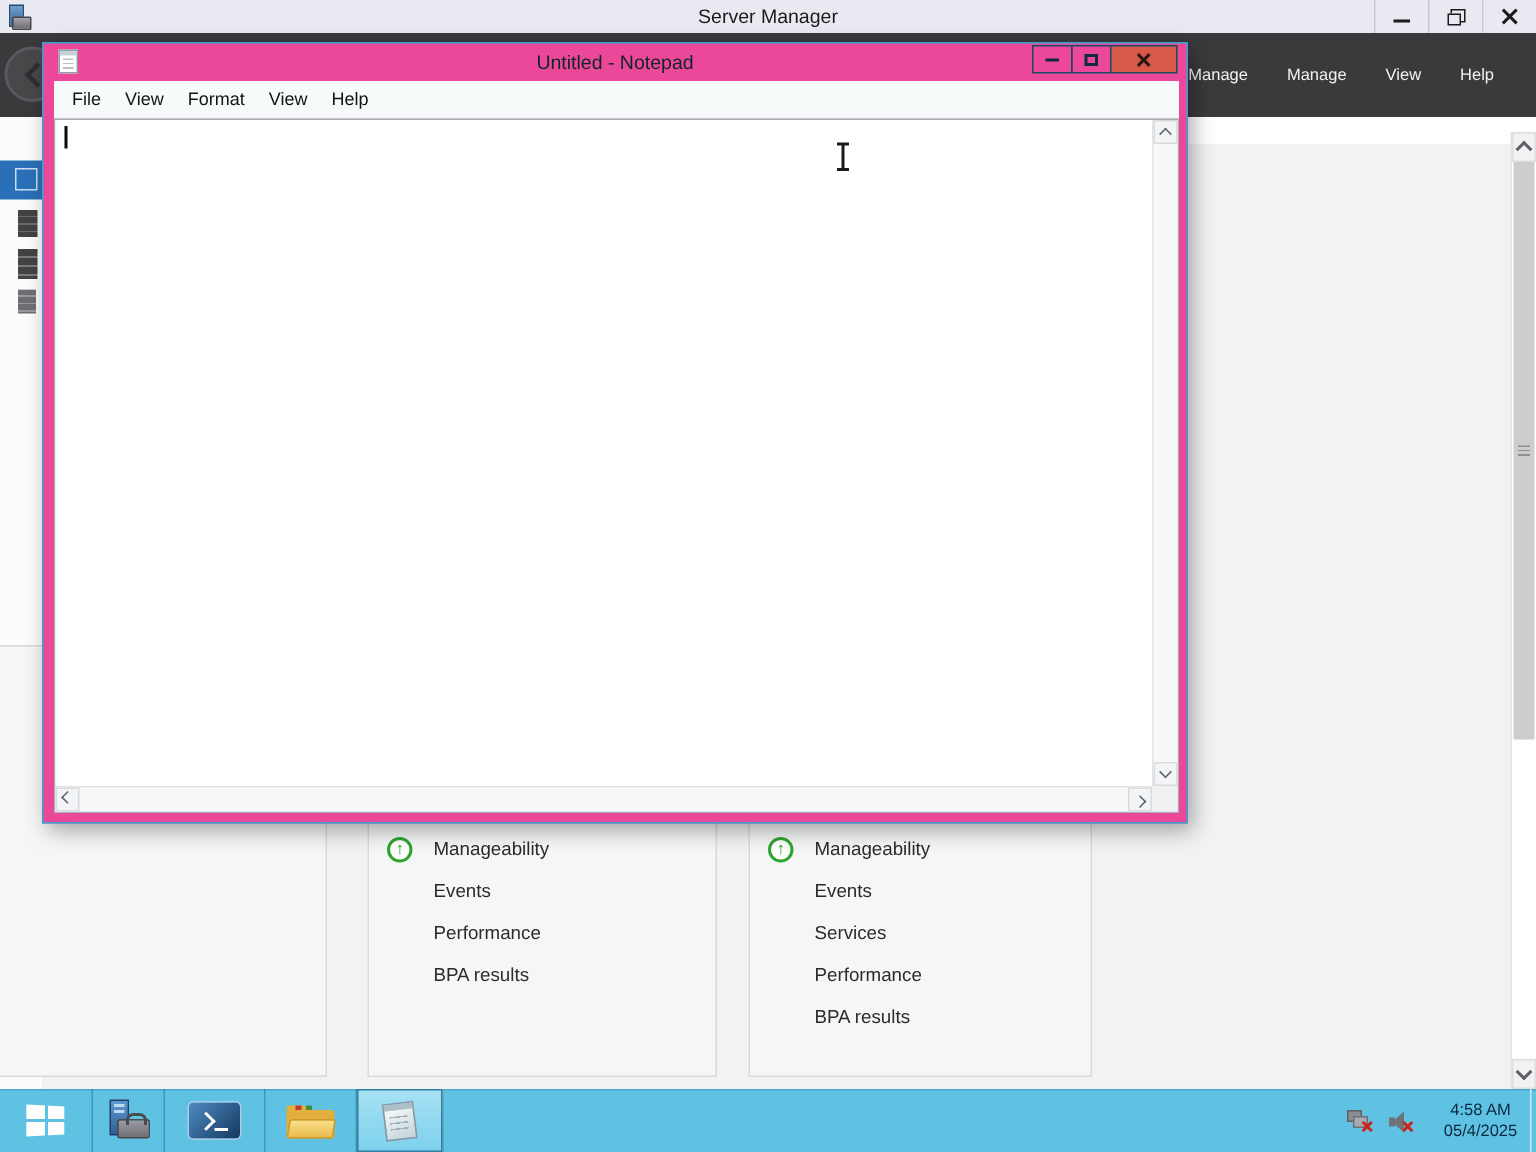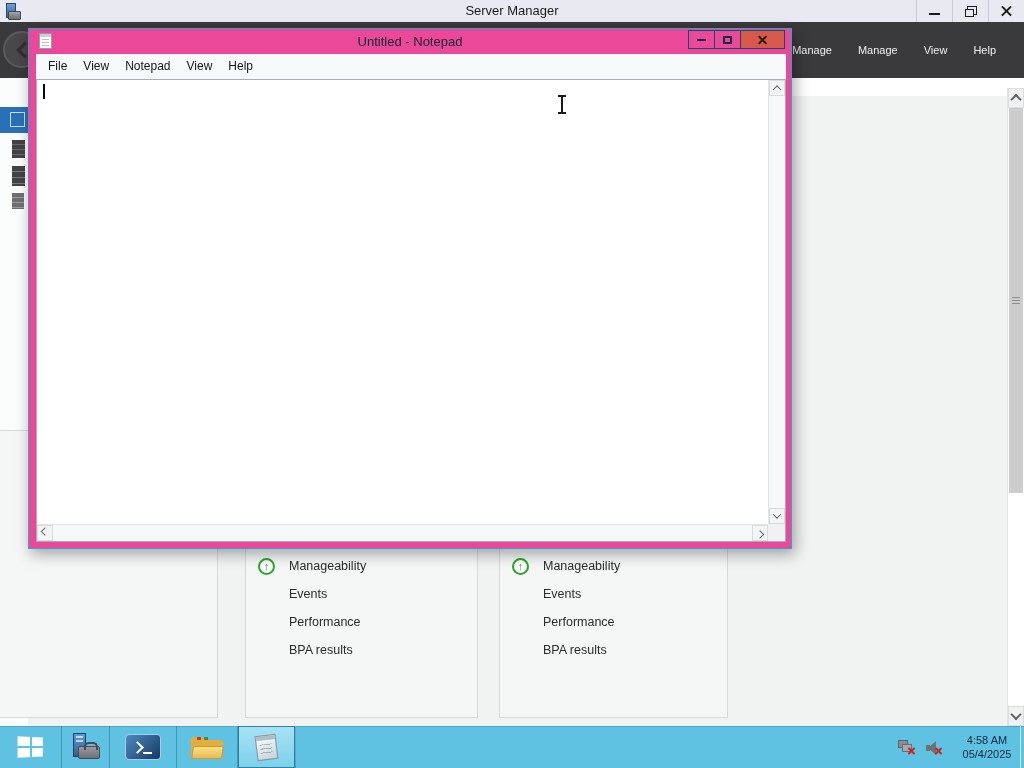--- a/index.html
+++ b/index.html
@@ -215,20 +215,23 @@
   <div class="tile tileC">
     <div class="rows">
       <div class="row">
         <span class="st-ic">↑</span>
         <span class="lbl">Manageability</span>
       </div>
       <div class="row noic">
         <span class="lbl">Events</span>
       </div>
       <div class="row noic">
+        <span class="lbl">Services</span>
+      </div>
+      <div class="row noic">
         <span class="lbl">Performance</span>
       </div>
       <div class="row noic">
         <span class="lbl">BPA results</span>
       </div>
     </div>
   </div>
 
 
   <div class="sm-scroll">
@@ -255,21 +258,21 @@
             <div class="g-max2"></div>
           </div>
         <div class="np-btn np-close">
             <div class="g-x2"></div>
           </div>
       </div>
     </div>
     <div class="np-menubar">
       <span class="np-mi">File</span>
       <span class="np-mi">View</span>
-      <span class="np-mi">Notepad</span>
+      <span class="np-mi">Format</span>
       <span class="np-mi">View</span>
       <span class="np-mi">Help</span>
     </div>
     <div class="np-client">
       <div class="np-edit"></div>
       <div class="np-caret"></div>
       <div class="np-vscroll">
         <div class="np-sbtn t">
             <i class="chev sm5 up"></i>
           </div>

